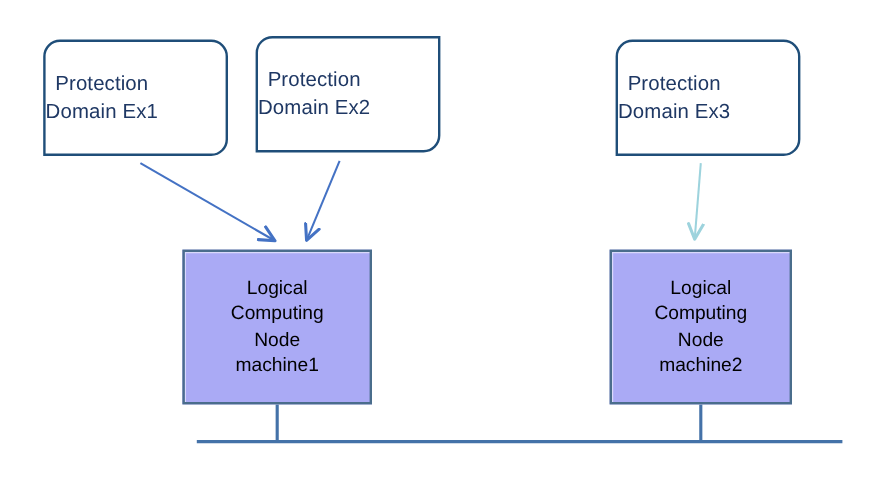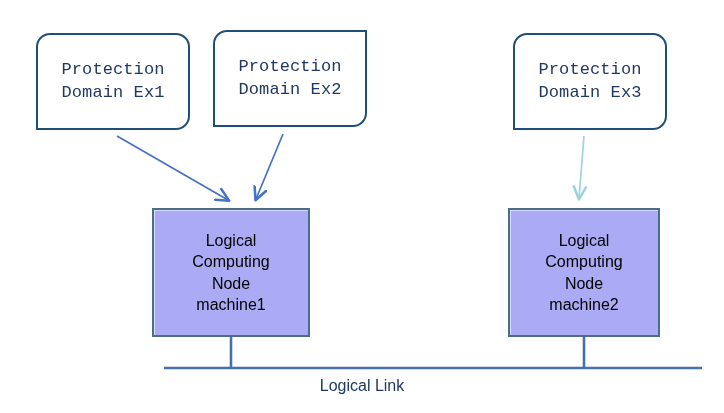--- a/index.html
+++ b/index.html
@@ -27,23 +27,22 @@
   }
 
   
   .pd-box {
     position: absolute;
     box-sizing: border-box;
     background: #ffffff;
     border: 2px solid #1f4e79;
     display: flex;
     align-items: center;
-    justify-content: center;
+    justify-content: flex-start;
     z-index: 3;
-    font-family: Liberation Mono, monospace;
   }
   .pd-label {
     text-align: center;
     color: #1f3864;
     font-size: 17px;
     line-height: 1.35;
     letter-spacing: 0.1px;
     white-space: pre-line;
   }
 
@@ -135,15 +134,14 @@
 machine1</div>
   </div>
 
   <div class="node-box" id="node-machine2" style="left:508px; top:208px; width:152px; height:129px;">
     <div class="node-label">Logical
 Computing
 Node
 machine2</div>
   </div>
 
-  <div id="link-caption">Logical Link</div>
 
 </div>
 
 </body></html>

